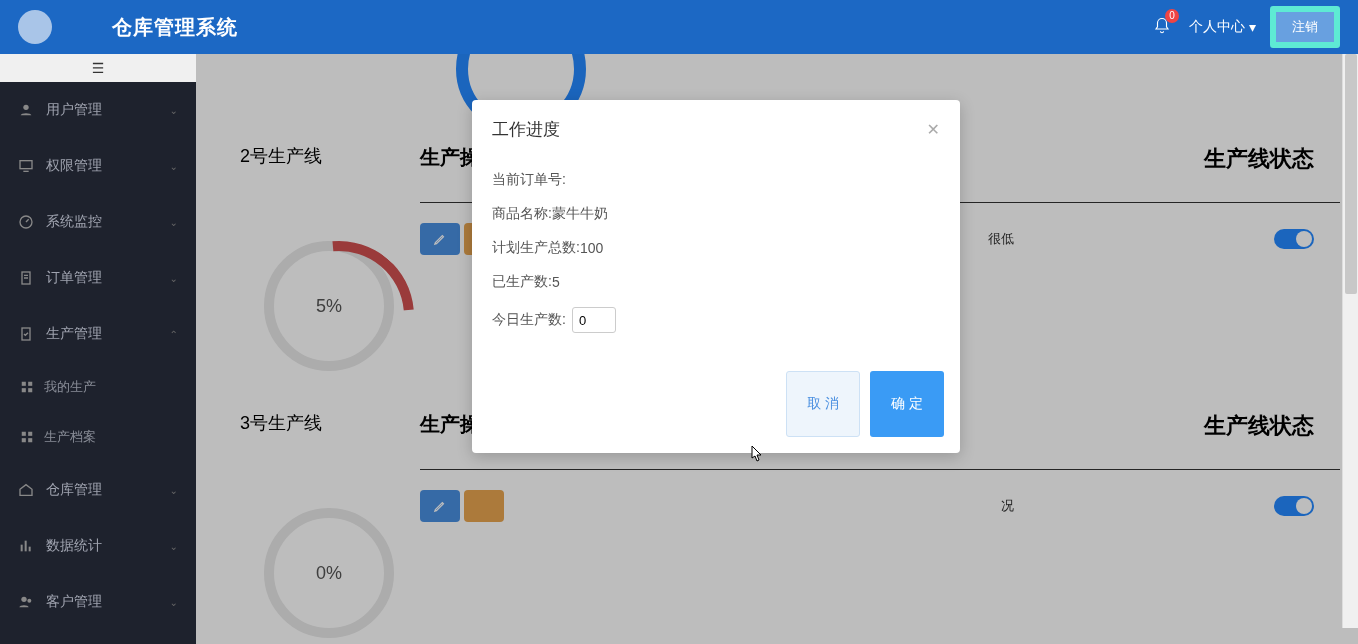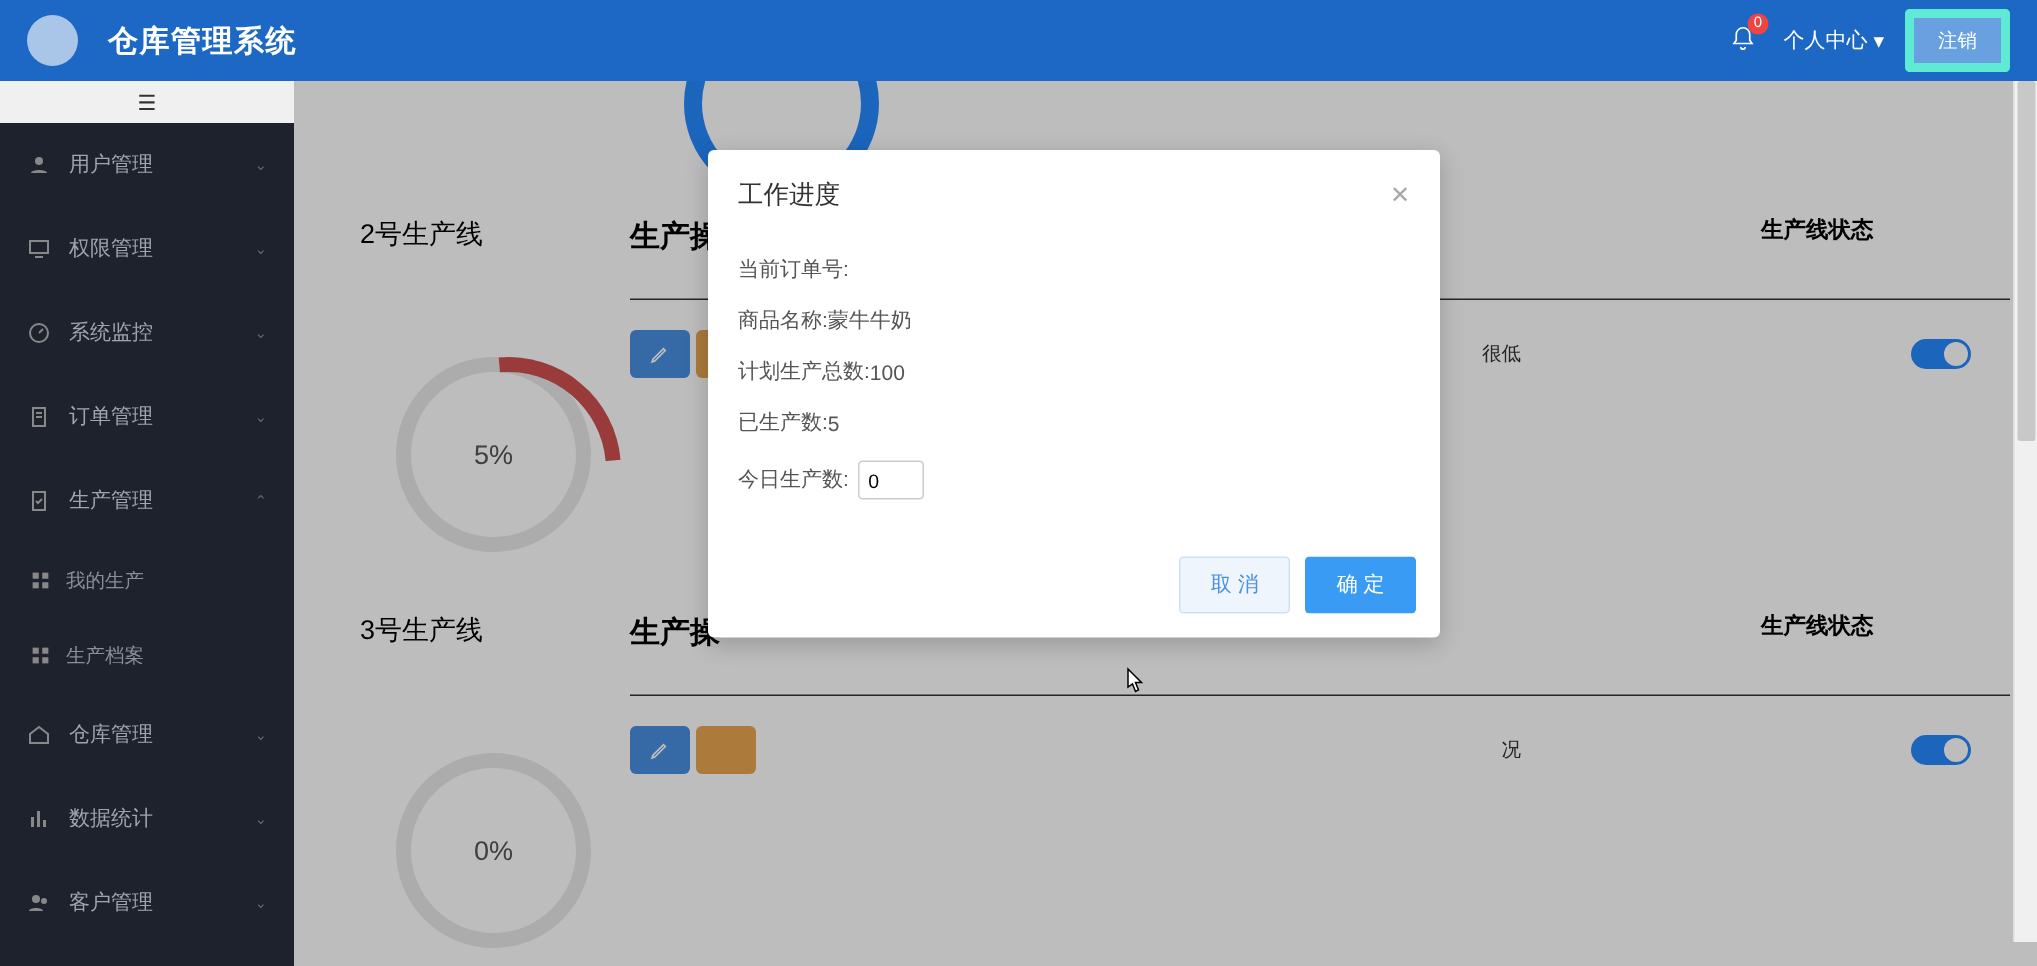--- a/index.html
+++ b/index.html
@@ -23,20 +23,21 @@
 .avatar-circle {
   width: 34px; height: 34px;
   border-radius: 50%;
   background: #a9c5e8;
   margin-right: 20px;
 }
 .app-title {
   font-size: 20px;
   font-weight: bold;
   letter-spacing: 1px;
+  margin-left: 40px;
 }
 .topbar-spacer { flex: 1; }
 .bell-wrap { position: relative; margin-right: 18px; }
 .bell-icon { width: 18px; height: 18px; stroke: #fff; fill: none; stroke-width: 1.5; }
 .badge {
   position: absolute; top: -8px; right: -8px;
   background: #e44; color: #fff;
   font-size: 10px; width: 14px; height: 14px;
   border-radius: 50%; display: flex; align-items: center; justify-content: center;
 }
@@ -78,21 +79,21 @@
 }
 .content-inner { padding: 20px 44px; }
 .circle-big {
   width: 130px; height: 130px; border-radius: 50%;
   border: 12px solid #2589ff;
   position: absolute; left: 260px; top: -50px;
 }
 .section-row { display: flex; align-items: flex-start; margin-top: 70px; }
 .prod-line-label { font-size: 18px; font-weight: normal; width: 180px; }
 .op-label { font-size: 20px; font-weight: bold; flex: 1; }
-.status-label { font-size: 15px; font-weight: bold; width: 140px; text-align: left; }
+.status-label { font-size: 22px; font-weight: bold; width: 140px; text-align: right; }
 .divider { height: 1px; background: #333; margin: 28px 0 0 180px; width: 920px; }
 .small-circle {
   width: 130px; height: 130px; border-radius: 50%;
   border: 10px solid #e8e8e8;
   display: flex; align-items: center; justify-content: center;
   position: relative; margin-left: 24px; margin-top: 18px;
   font-size: 18px; color: #555;
 }
 .small-circle.arc::after {
   content:""; position:absolute; top:-10px; left:-10px;
@@ -140,21 +141,21 @@
 .dialog-body { padding: 20px 20px 10px 20px; }
 .dialog-body .line { margin-bottom: 16px; font-size: 14px; color: #555; display:flex; align-items:center; }
 .dialog-body input {
   width: 44px; height: 26px; border: 1px solid #ccc; border-radius: 3px;
   padding: 0 6px; margin-left: 6px; font-size: 13px;
 }
 .dialog-footer {
   padding: 12px 16px 16px; display: flex; justify-content: flex-end; gap: 10px;
 }
 .dlg-btn {
-  padding: 9px 20px; border-radius: 3px; font-size: 14px; cursor: pointer;
+  padding: 23px 20px; border-radius: 3px; font-size: 14px; cursor: pointer;
   border: 1px solid transparent;
 }
 .dlg-cancel { background: #eef5fc; color: #4a8fe0; border-color: #cde1f5; }
 .dlg-ok { background: #3a9bf5; color: #fff; }
 
 .cursor {
   position: absolute; left: 746px; top: 444px; z-index: 200;
   font-size: 18px; pointer-events:none;
 }
 

